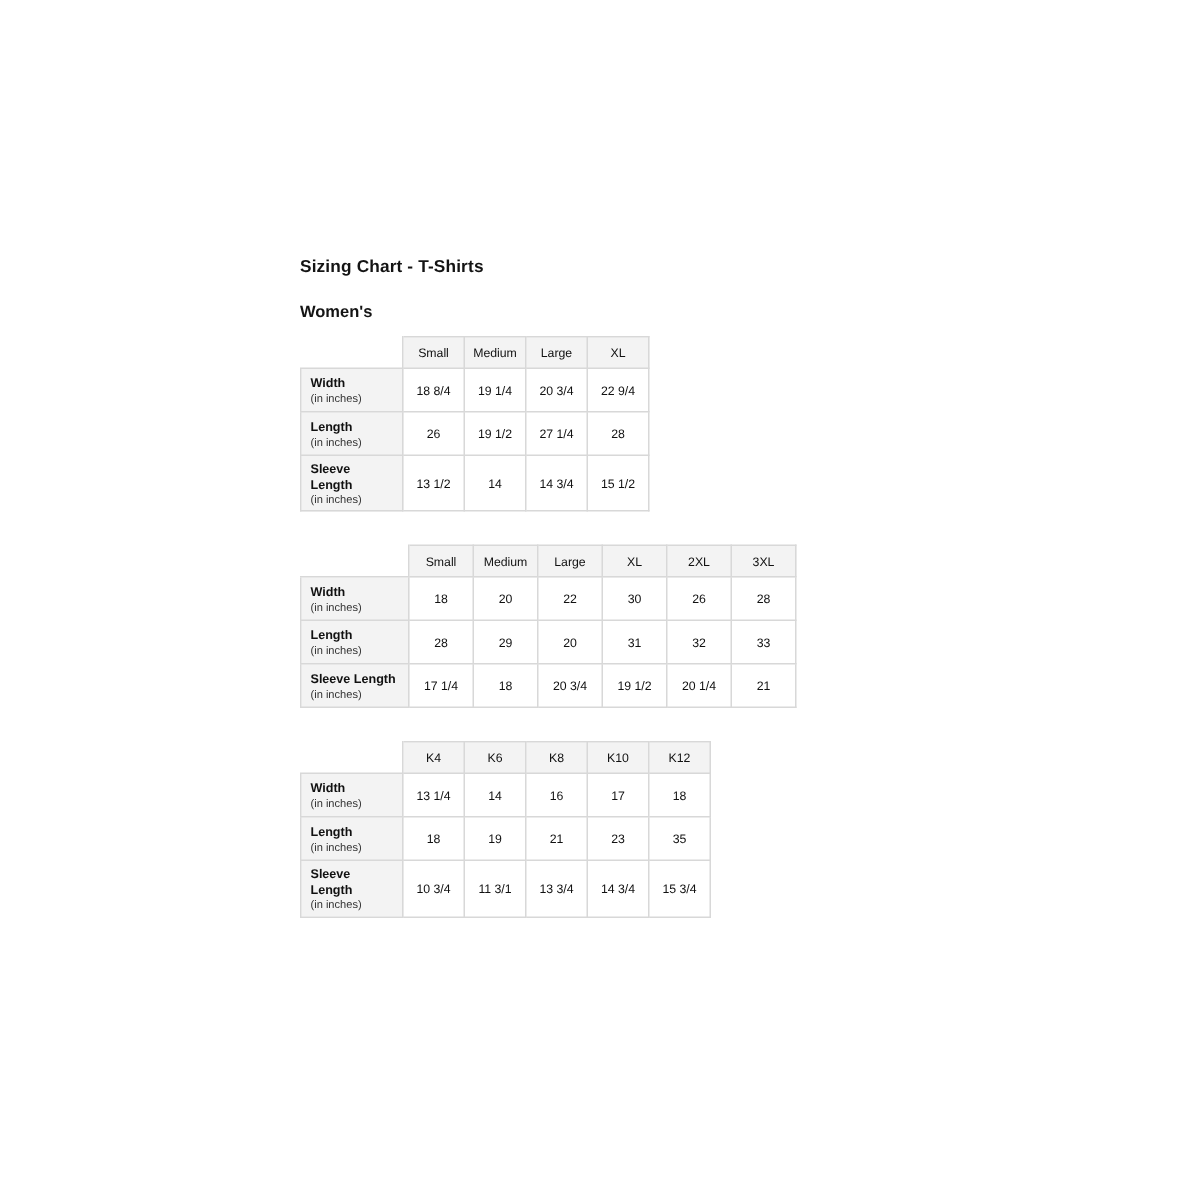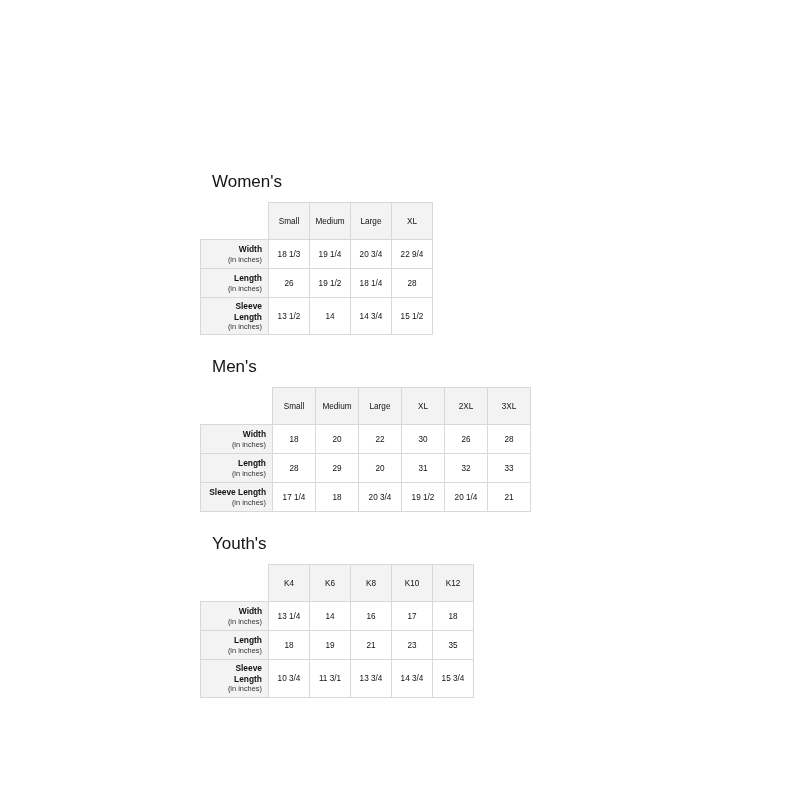--- a/index.html
+++ b/index.html
@@ -25,24 +25,24 @@
     font-size: 11.5px;
     font-weight: bold;
     color: #141414;
     margin: 0 0 18px 0;
     letter-spacing: 0.1px;
   }
   .section {
     margin-bottom: 22px;
   }
   .section-title {
-    font-size: 17px;
-    font-weight: normal;
+    font-size: 11px;
+    font-weight: bold;
     color: #141414;
-    margin: 0 0 10px 12px;
+    margin: 0 0 10px 0;
   }
   table.size-table {
     border-collapse: collapse;
     table-layout: fixed;
     background: #ffffff;
   }
   table.size-table td,
   table.size-table th {
     border: 1px solid #d8d8d8;
     font-size: 8.2px;
@@ -50,32 +50,32 @@
     color: #111111;
     text-align: center;
     vertical-align: middle;
     padding: 0;
     height: 29px;
     box-sizing: border-box;
   }
   table.size-table thead th {
     background: #f3f3f3;
     font-weight: normal;
-    height: 37px;
+    height: 21px;
   }
   table.size-table thead th.corner {
     border-left: 1px solid transparent;
     border-top: 1px solid transparent;
     background: #ffffff;
     border-right-color: #d8d8d8;
     border-bottom-color: #d8d8d8;
   }
   table.size-table tbody th.rowhead {
     background: #f3f3f3;
-    text-align: right;
+    text-align: left;
     padding: 3px 6px;
     line-height: 1.25;
   }
   .rowhead .rh-main {
     display: block;
     font-weight: bold;
     font-size: 8.4px;
     color: #111111;
   }
   .rowhead .rh-sub {
@@ -90,20 +90,21 @@
   .tbl-men col.lab { width: 72px; }
   .tbl-men col.dat { width: 43px; }
   .tbl-youth col.lab { width: 68px; }
   .tbl-youth col.dat { width: 41px; }
 </style>
 </head>
 <body>
 
 <div class="page">
 
+  <h1 class="doc-title">Sizing Chart - T-Shirts</h1>
 
   <div class="section">
     <div class="section-title">Women's</div>
     <table class="size-table tbl-women">
       <colgroup>
         <col class="lab">
           <col class="dat">
           <col class="dat">
           <col class="dat">
           <col class="dat">
@@ -116,51 +117,50 @@
           <th>Large</th>
           <th>XL</th>
         </tr>
       </thead>
       <tbody>
         <tr>
           <th class="rowhead">
             <span class="rh-main">Width</span>
             <span class="rh-sub">(in inches)</span>
           </th>
-          <td>18 1/3</td>
+          <td>18 8/4</td>
           <td>19 1/4</td>
           <td>20 3/4</td>
           <td>22 9/4</td>
         </tr>
         <tr>
           <th class="rowhead">
             <span class="rh-main">Length</span>
             <span class="rh-sub">(in inches)</span>
           </th>
           <td>26</td>
           <td>19 1/2</td>
-          <td>18 1/4</td>
+          <td>27 1/4</td>
           <td>28</td>
         </tr>
         <tr>
           <th class="rowhead">
             <span class="rh-main">Sleeve Length</span>
             <span class="rh-sub">(in inches)</span>
           </th>
           <td>13 1/2</td>
           <td>14</td>
           <td>14 3/4</td>
           <td>15 1/2</td>
         </tr>
       </tbody>
     </table>
   </div>
 
   <div class="section">
-    <div class="section-title">Men's</div>
     <table class="size-table tbl-men">
       <colgroup>
         <col class="lab">
           <col class="dat">
           <col class="dat">
           <col class="dat">
           <col class="dat">
           <col class="dat">
           <col class="dat">
       </colgroup>
@@ -210,21 +210,20 @@
           <td>20 3/4</td>
           <td>19 1/2</td>
           <td>20 1/4</td>
           <td>21</td>
         </tr>
       </tbody>
     </table>
   </div>
 
   <div class="section">
-    <div class="section-title">Youth's</div>
     <table class="size-table tbl-youth">
       <colgroup>
         <col class="lab">
           <col class="dat">
           <col class="dat">
           <col class="dat">
           <col class="dat">
           <col class="dat">
       </colgroup>
       <thead>

